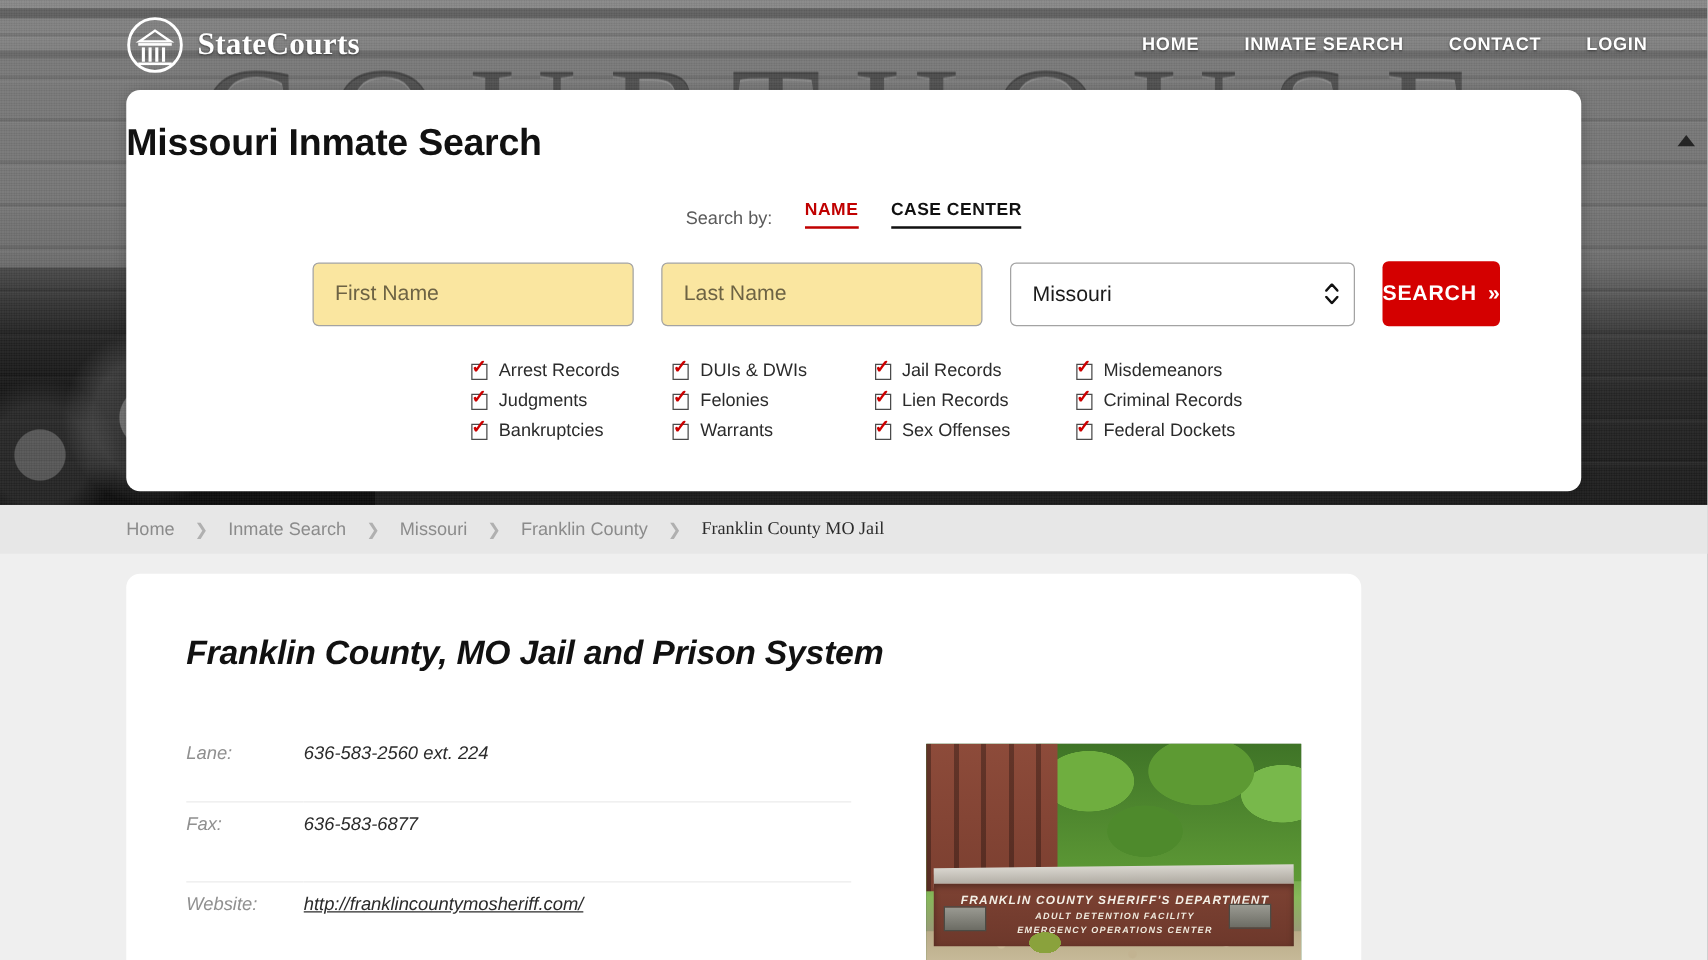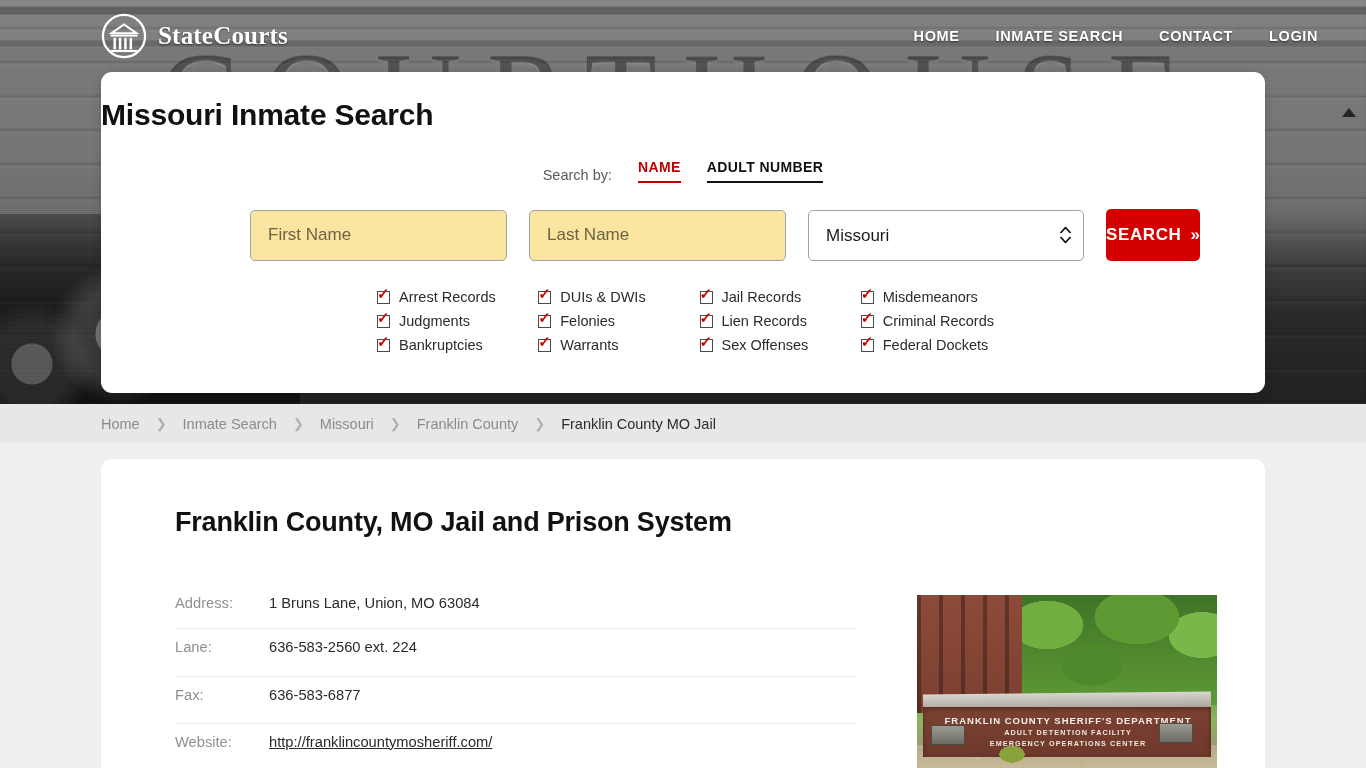--- a/index.html
+++ b/index.html
@@ -200,35 +200,36 @@
     width: 1366px; height: 39px;
     background: #e7e7e7;
     display: flex; align-items: center;
     padding-left: 101px;
     gap: 0;
   }
   .crumb {
     font-size: 14.5px; color: #8b8b8b;
     text-decoration: none; cursor: pointer;
   }
-  .crumb-current { color: #2b2b2b; cursor: default; }
+  .crumb-current { color: #2b2b2b; cursor: default; font-family: Liberation Serif, serif; }
   .crumb-sep {
     color: #b0b0b0; font-size: 13px;
     padding: 0 16px;
     user-select: none;
   }
 
   
   .content-card {
     position: absolute;
     left: 101px; top: 459px;
-    width: 1164px; height: 309px;
+    width: 988px; height: 309px;
     background: #ffffff;
     border-radius: 11px 11px 0 0;
-    padding: 48px 48px 0 74px;
+    padding: 48px 48px 0 48px;
+    font-style: italic;
   }
   .page-title {
     font-size: 27px; font-weight: 700;
     color: #111111;
     letter-spacing: -.2px;
   }
   .content-grid {
     display: flex;
     margin-top: 57px;
     gap: 60px;
@@ -337,21 +338,21 @@
       <a href="#">LOGIN</a>
     </nav>
   </div>
 
   <div class="search-card">
     <div class="search-title">Missouri Inmate Search</div>
 
     <div class="searchby">
       <span class="searchby-label">Search by:</span>
       <span class="tab tab-name">NAME</span>
-      <span class="tab tab-case">ADULT NUMBER</span>
+      <span class="tab tab-case">CASE CENTER</span>
     </div>
 
     <div class="form-row">
       <input class="field field-first" type="text" placeholder="First Name" style="">
       <input class="field field-last" type="text" placeholder="Last Name" style="">
       <span class="selectwrap">
         <select class="field field-state">
           <option>Missouri</option>
         </select>
         <span class="spinner">
@@ -469,24 +470,20 @@
   <span class="crumb-sep">❯</span>
   <span class="crumb crumb-current">Franklin County MO Jail</span>
 </div>
 
 <div class="content-card">
   <h1 class="page-title">Franklin County, MO Jail and Prison System</h1>
 
   <div class="content-grid">
     <table class="info-table">
       <tbody>
-          <tr>
-        <td class="k">Address:</td>
-        <td class="v">1 Bruns Lane, Union, MO 63084</td>
-      </tr>
       <tr>
         <td class="k">Lane:</td>
         <td class="v">636-583-2560 ext. 224</td>
       </tr>
       <tr>
         <td class="k">Fax:</td>
         <td class="v">636-583-6877</td>
       </tr>
       <tr>
         <td class="k">Website:</td>

